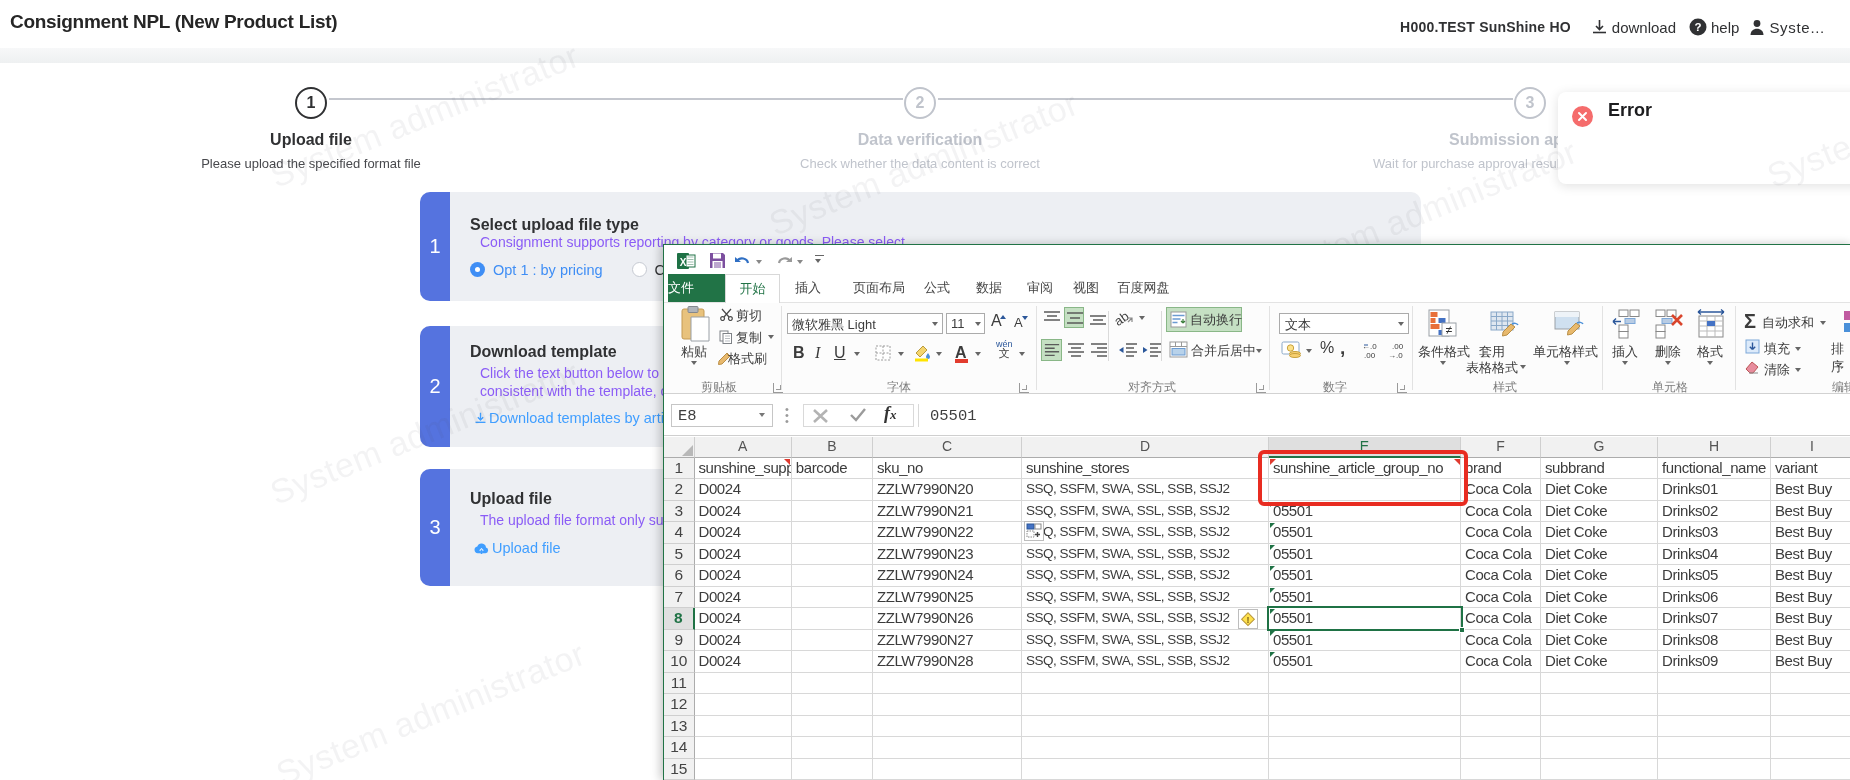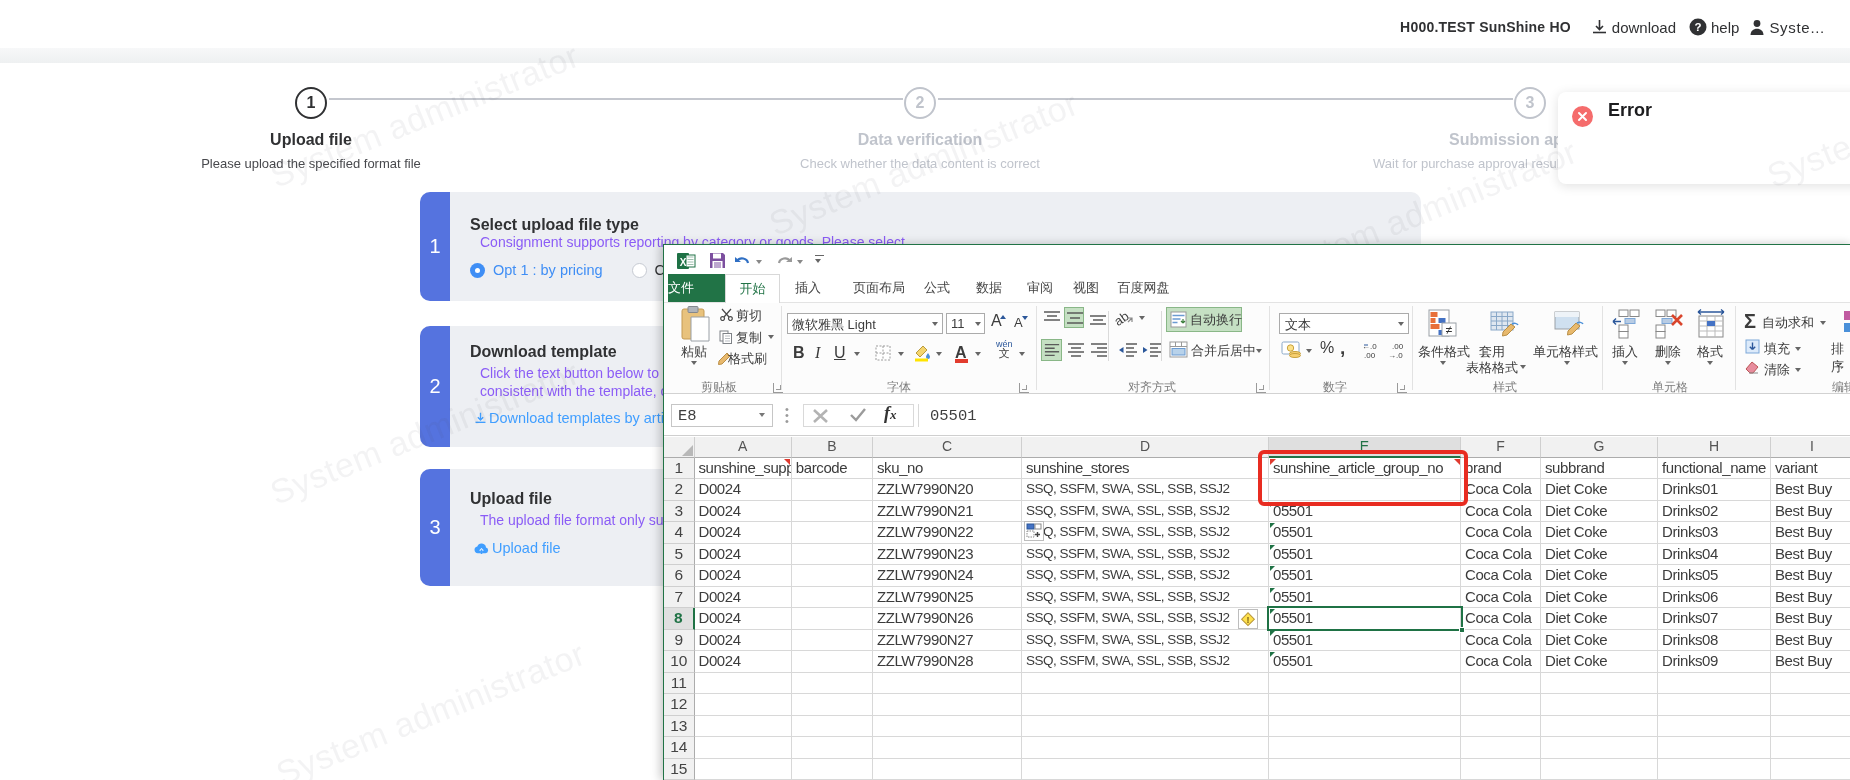--- a/index.html
+++ b/index.html
@@ -61,20 +61,21 @@
 .chd.sel{background:#dfdfdf;color:#217346;border-bottom:2px solid #217346}
 .chd.corner{position:relative}
 .dd{font-size:13.5px!important;letter-spacing:-0.5px!important}
 .cornertri{position:absolute;right:1px;bottom:1px;width:0;height:0;border-bottom:11px solid #b8b8b8;border-left:11px solid transparent}
 .gt{position:absolute;width:0;height:0;border-top:5.5px solid #1f7245;border-right:5.5px solid transparent}
 .rt{position:absolute;width:0;height:0;border-top:6px solid #e03a2f;border-left:6px solid transparent}
 .rtl{position:absolute;width:0;height:0;border-top:6px solid #e03a2f;border-right:6px solid transparent}
 </style></head><body>
 <div id="page">
 
+  <div class="abs" id="title">Consignment NPL (New Product List)</div>
   <div class="abs" id="hdr-right">
     <span class="b">H000.TEST SunShine HO</span>
     <span style="width:20px"></span>
     <svg width="17" height="17" viewBox="0 0 17 17" style="margin-right:4px">
         <path d="M8.5 1v9M5 7l3.5 3.5L12 7" stroke="#303133" stroke-width="1.6" fill="none"></path>
         <path d="M2 13.5h13" stroke="#303133" stroke-width="1.6"></path>
       </svg>
     <span>download</span>
     <span style="width:13px"></span>
     <svg width="18" height="18" viewBox="0 0 18 18" style="margin-right:4px">
@@ -100,21 +101,21 @@
   <div class="abs stepdesc" style="left:161px;top:156px;width:300px">Please upload the specified format file</div>
   <div class="abs steptitle off" style="left:820px;top:131px;width:200px">Data verification</div>
   <div class="abs stepdesc off" style="left:770px;top:156px;width:300px">Check whether the data content is correct</div>
   <div class="abs steptitle off" style="left:1449px;top:131px;width:220px;text-align:left">Submission approval</div>
   <div class="abs stepdesc off" style="left:1373px;top:156px;width:320px;text-align:left">Wait for purchase approval result</div>
 
   <div class="abs card" style="top:192px;height:109px">
     <div class="cardtab">1</div>
     <div class="cardtitle" style="top:24px">Select upload file type</div>
     <div class="carddesc" style="top:42px">Consignment supports reporting by category or goods. Please select</div>
-    <div class="abs" style="left:50px;top:70px;font-size:14.5px;color:#3f8ef5;display:flex;align-items:flex-end">
+    <div class="abs" style="left:50px;top:70px;font-size:14.5px;color:#3f8ef5;display:flex;align-items:flex-start">
       <span style="display:inline-block;width:15px;height:15px;border-radius:50%;background:#3f8ef5;position:relative">
           <span style="position:absolute;left:5px;top:5px;width:5px;height:5px;border-radius:50%;background:#fff"></span>
         </span>
       <span style="margin-left:8px">Opt 1 : by pricing</span>
       <span style="display:inline-block;width:15px;height:15px;border-radius:50%;background:#fff;border:1px solid #c6cad2;margin-left:29px"></span>
       <span style="margin-left:8px;color:#303133">Consignment by goods</span>
     </div>
   </div>
   <div class="abs card" style="top:326px;height:121px">
     <div class="cardtab">2</div>

